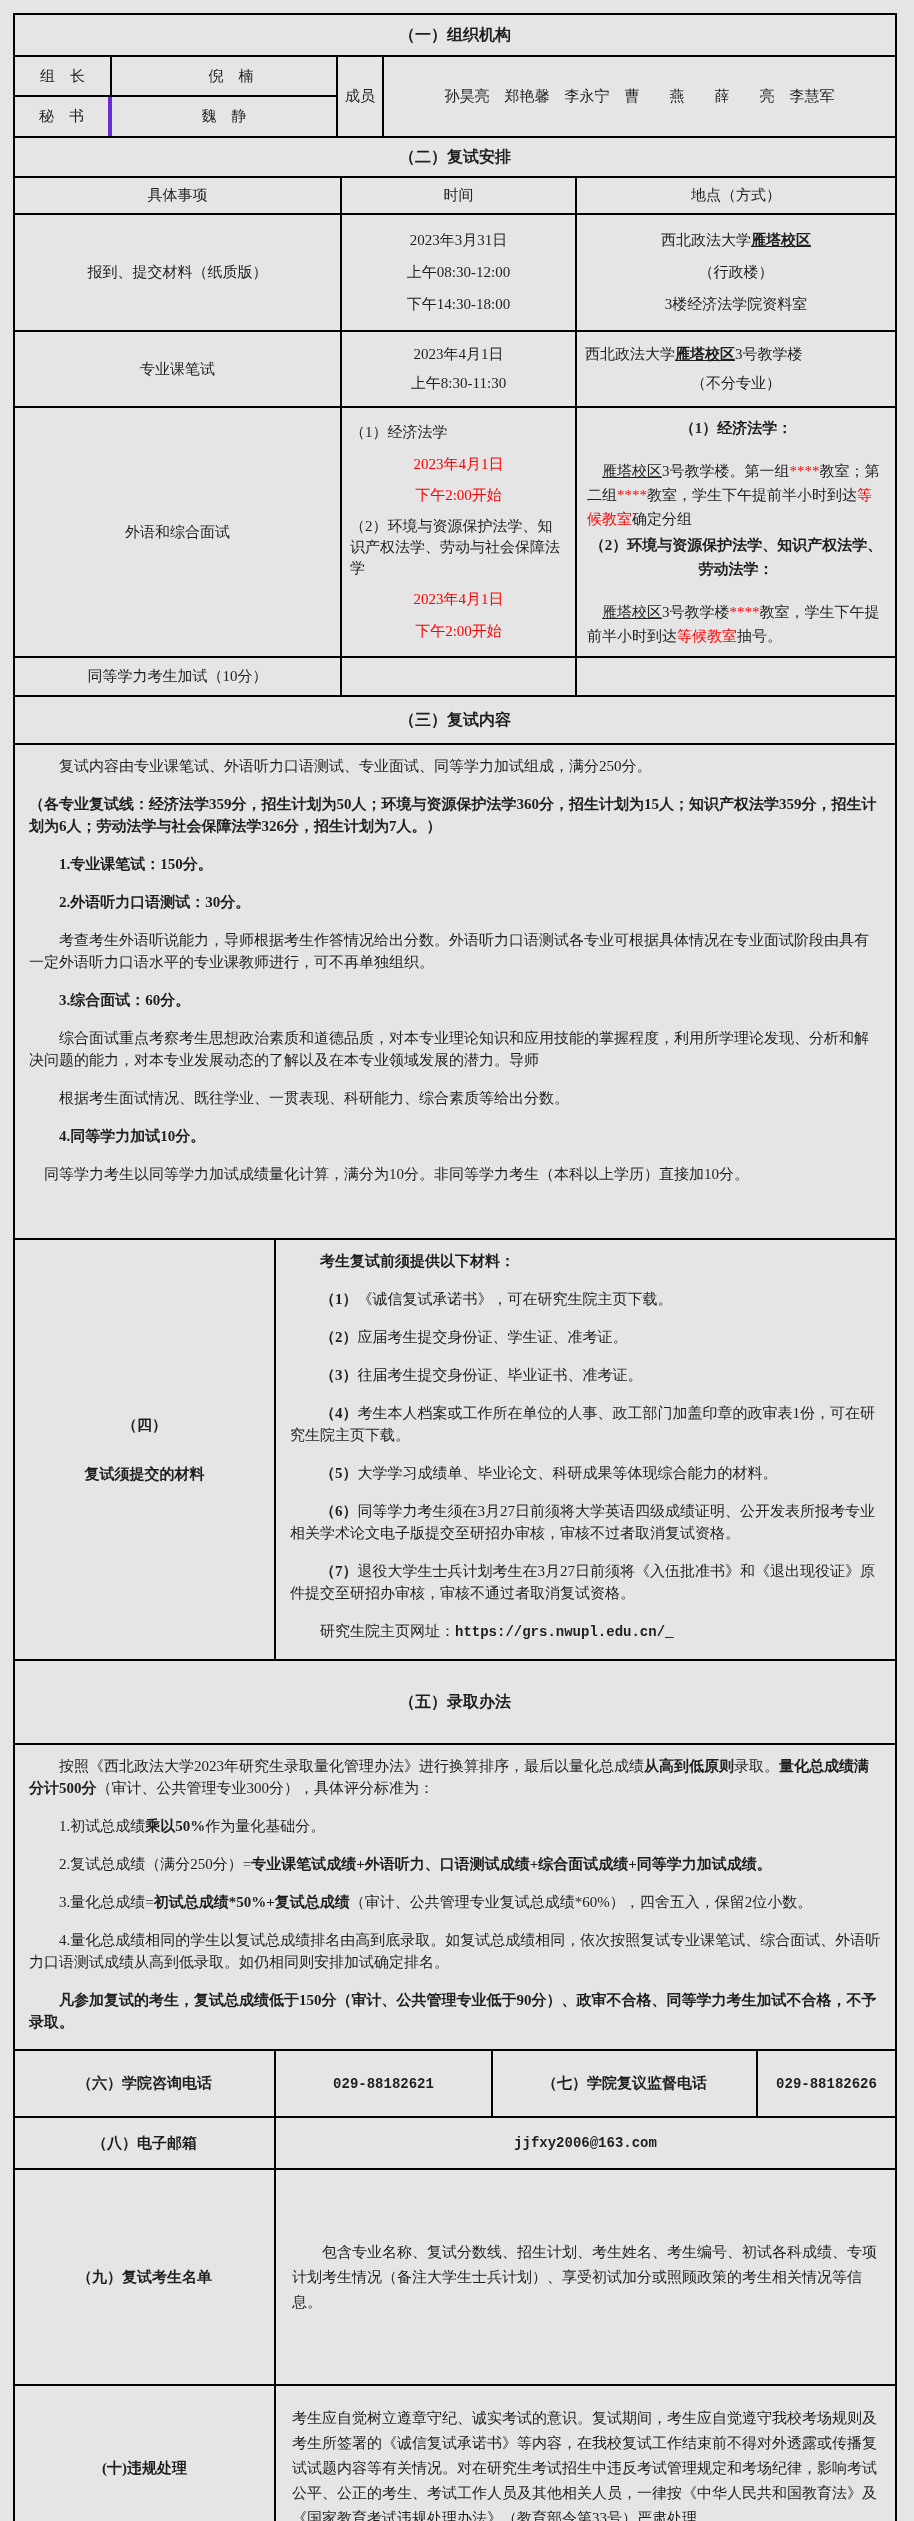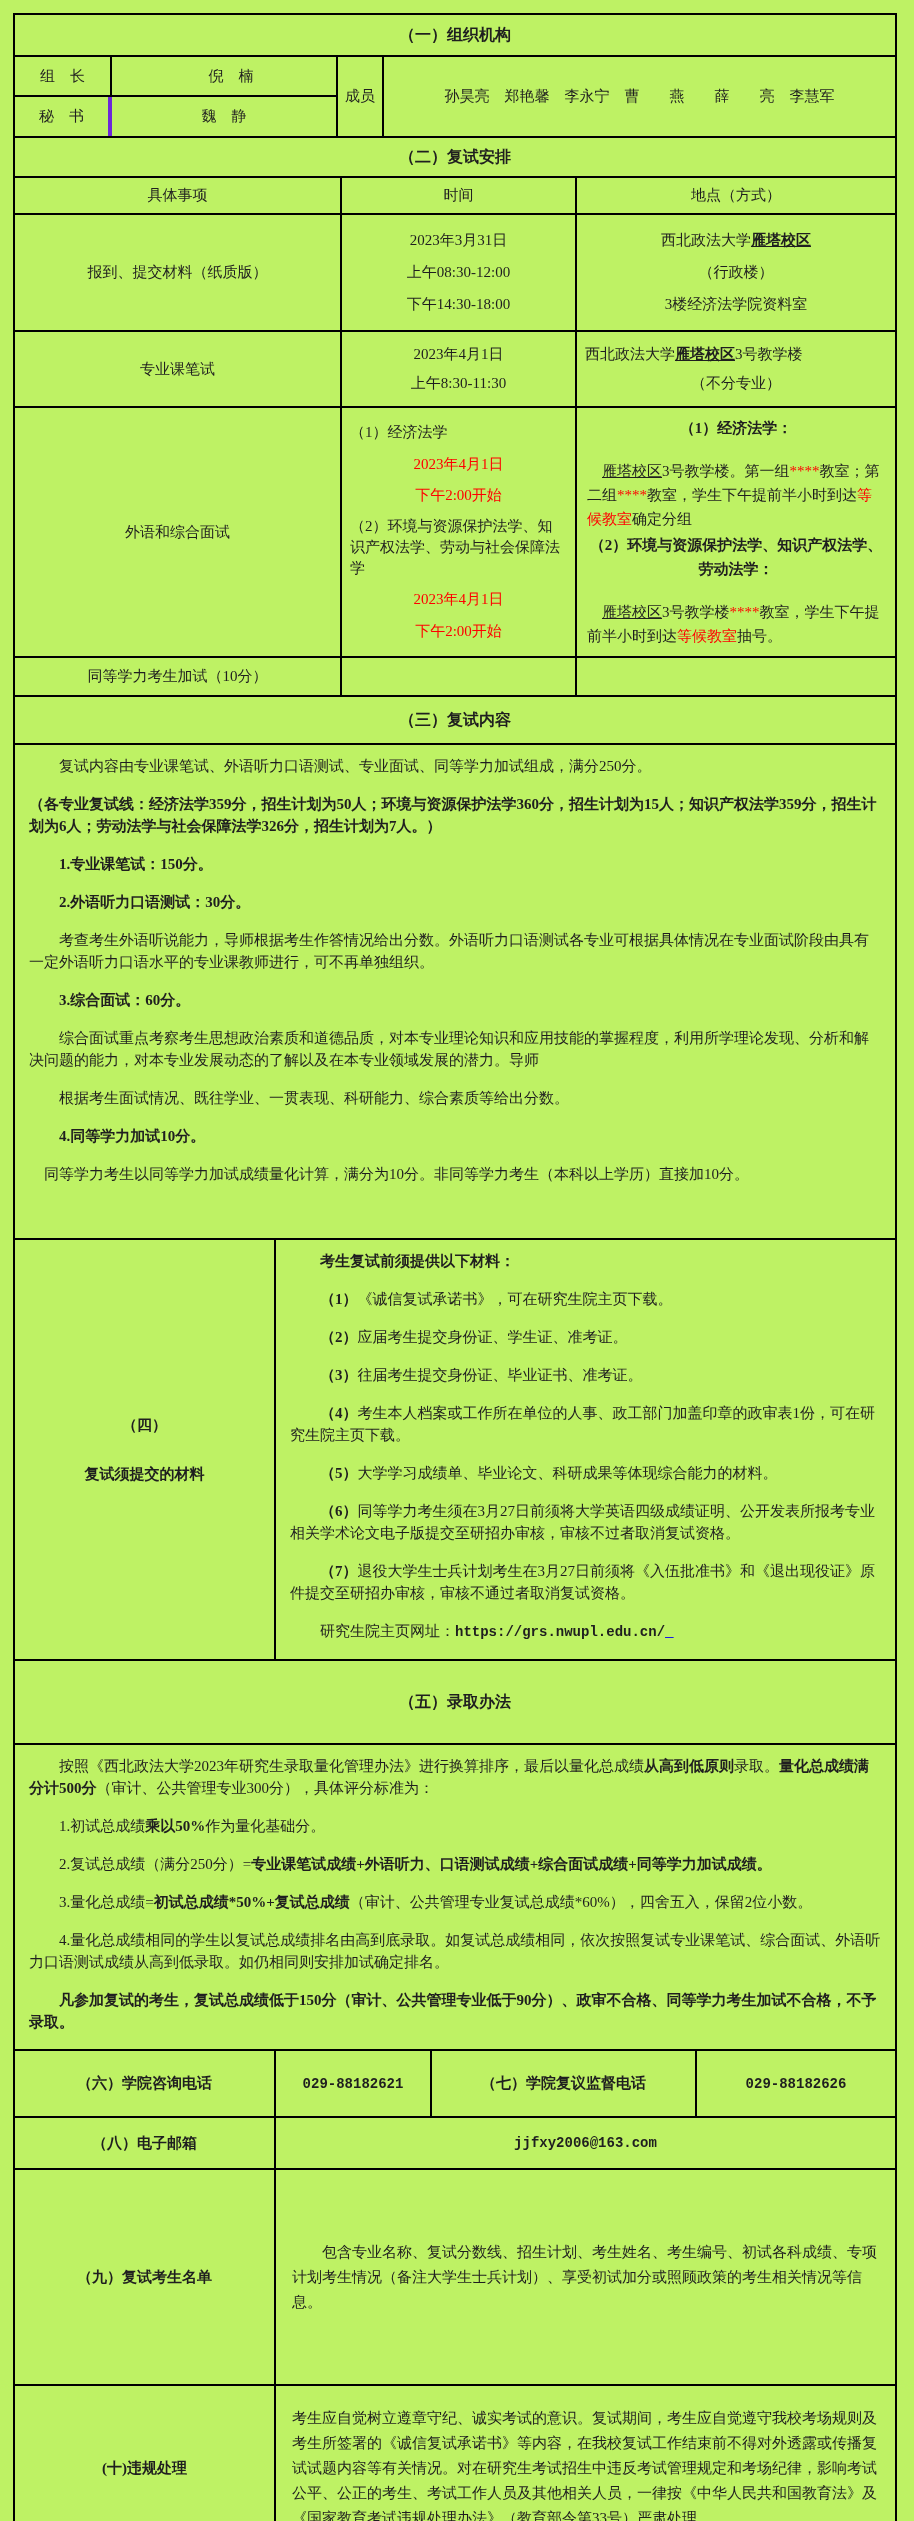--- a/index.html
+++ b/index.html
@@ -1,19 +1,19 @@
 <!DOCTYPE html>
 <html><head>
 <meta charset="utf-8">
 <style>
   html,body{margin:0;padding:0;background:#ffffff;}
   .page{
     position:relative;
     width:914px;height:2521px;
-    background:#bef264;
+    background:#e5e5e5;
     overflow:hidden;
     font-family:"Liberation Serif","DejaVu Serif",serif;
     color:#1f1f1f;
     font-size:15px;
   }
   .tbl{
     box-sizing:border-box;
     margin:13px 17px 0 13px;
     border:2px solid #000;
   }
@@ -62,21 +62,21 @@
   .content-cell{box-sizing:border-box;width:100%;padding:10px 14px 0 14px;}
   .content-cell p{margin:0 0 16px 0;line-height:22px;}
   .h495{min-height:495px;} .h406{min-height:406px;} .h297{min-height:297px;}
 
   
   .m-left{width:261px;display:flex;flex-direction:column;align-items:center;justify-content:center;font-weight:bold;gap:30px;}
   .m-right{flex:1;}
 
   
   .h67{min-height:67px;} .h52{min-height:52px;} .h216{min-height:216px;} .h165{min-height:165px;}
-  .c-261{width:261px;} .c-187{width:156px;} .c-265{width:265px;} .c-rest{flex:1;}
+  .c-261{width:261px;} .c-187{width:217px;} .c-265{width:265px;} .c-rest{flex:1;}
   .vc{display:flex;align-items:center;justify-content:center;text-align:center;}
   .desc-cell{display:flex;flex-direction:column;justify-content:center;box-sizing:border-box;padding:0 16px;}
   .desc-cell p{margin:0;line-height:25px;}
 </style>
 </head>
 <body>
 
 <div class="page">
   <div class="tbl">
 

